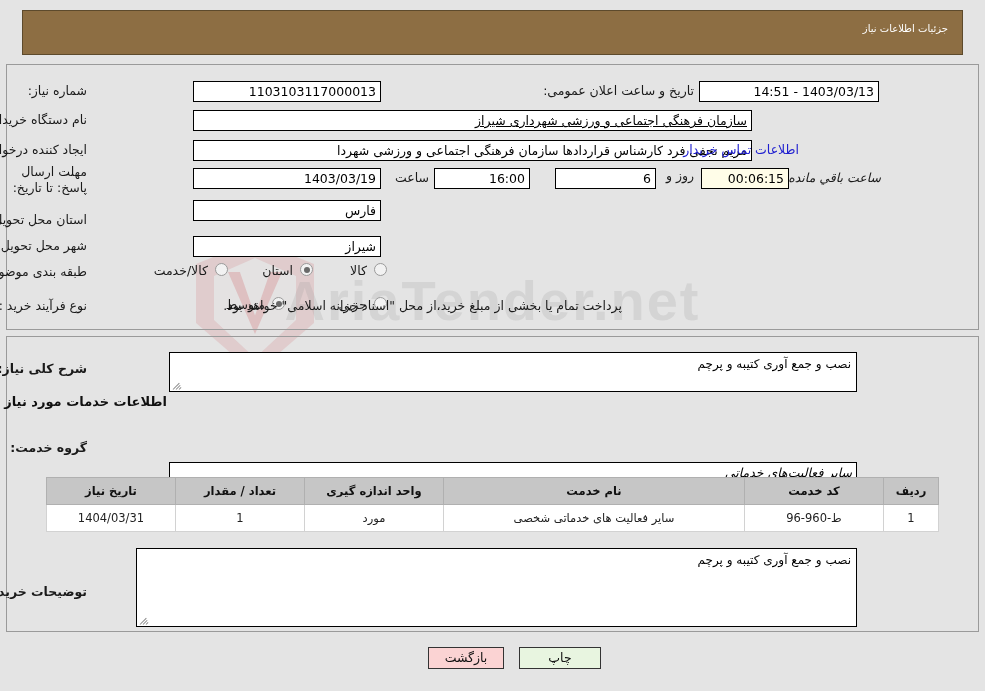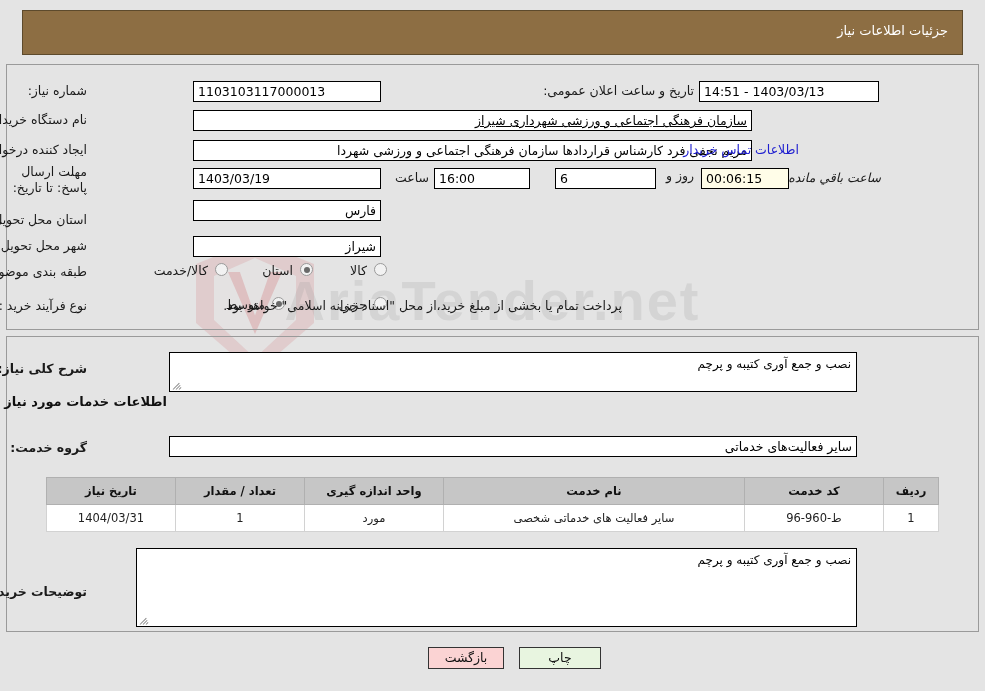--- a/index.html
+++ b/index.html
@@ -75,21 +75,21 @@
     background: #8d6e43;
     border: 1px solid #5d4a2c;
     box-sizing: border-box;
     z-index: 2;
   }
   .title-bar .t {
     position: absolute;
     right: 14px;
     top: 12px;
     color: #ffffff;
-    font-size: 13px;
+    font-size: 10px;
   }
 
   
   .panel {
     position: absolute;
     box-sizing: border-box;
     border: 1px solid #9a9a9a;
     background: transparent;
     z-index: 1;
   }
@@ -114,21 +114,21 @@
     border: 1px solid #000000;
     font-size: 12.5px;
     color: #000000;
     padding: 1px 4px 0 4px;
     line-height: 17px;
     white-space: nowrap;
     overflow: hidden;
     z-index: 3;
     font-family: "DejaVu Sans", "Liberation Sans", sans-serif;
   }
-  .fld.num { direction: ltr; text-align: left; }
+  .fld.num { direction: ltr; text-align: right; }
   .fld.rtl { direction: rtl; text-align: right; }
   .fld.cream { background: #fffde8; }
 
   
   .inline-link {
     position: absolute;
     font-size: 12.5px;
     color: #2020d0;
     z-index: 4;
     white-space: nowrap;
@@ -336,21 +336,21 @@
     <span class="grip">
         <i></i>
         <i></i>
         <i></i>
       </span>
   </div>
 
   <div class="sect-head" style="right:818px; top:394px;">اطلاعات خدمات مورد نیاز</div>
 
   <div class="lbl lbl-b" style="right:898px; top:440px;">گروه خدمت:</div>
-  <div class="fld rtl" style="right:128px; top:436px; width:688px; height:21px;">سایر فعالیت‌های خدماتی</div>
+  <div class="fld rtl" style="right:128px; top:462px; width:688px; height:21px;font-style:italic;">سایر فعالیت‌های خدماتی</div>
 
   <table class="tbl">
     <thead>
       <tr>
         <th style="width:44px;">ردیف</th>
         <th style="width:128px;">کد خدمت</th>
         <th>نام خدمت</th>
         <th style="width:128px;">واحد اندازه گیری</th>
         <th style="width:118px;">تعداد / مقدار</th>
         <th style="width:118px;">تاریخ نیاز</th>

